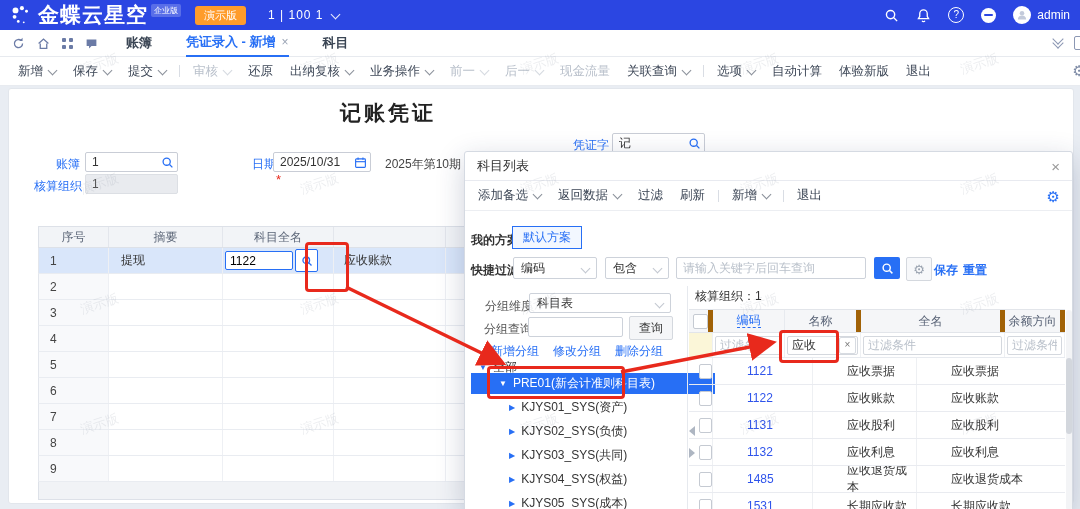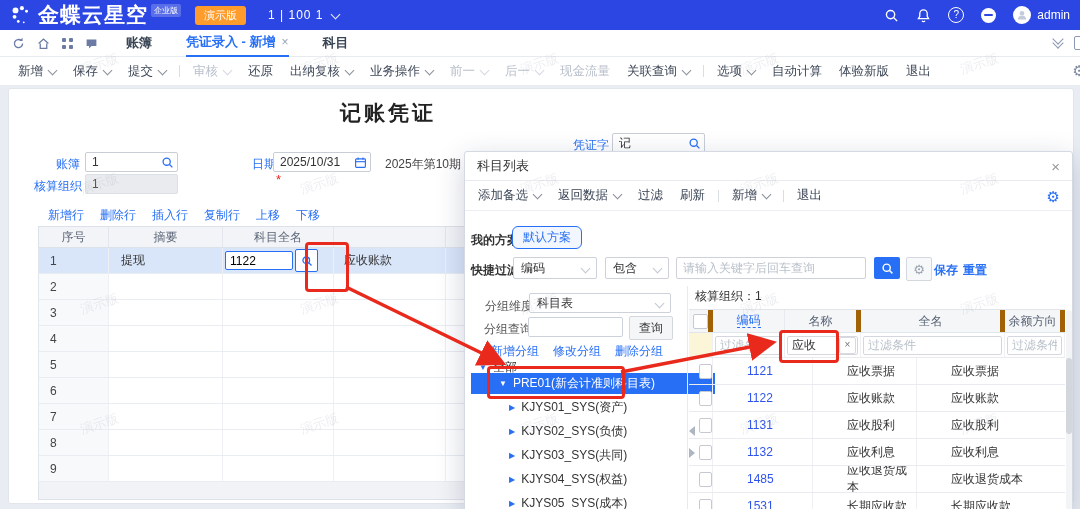--- a/index.html
+++ b/index.html
@@ -70,21 +70,21 @@
   .mag-btn{width:21px;height:21px;border:1px solid #276ff5;border-radius:2px;background:#fff;display:flex;align-items:center;justify-content:center;color:#276ff5;}
   .mag-btn svg{width:12px;height:12px;}
   .vfoot{height:17px;background:#f1f3f6;border:1px solid #dde1e8;border-top:none;}
   
   .dialog{position:absolute;left:464px;top:151px;width:607px;height:358px;background:#fff;border:1px solid #d5dae2;border-radius:3px 3px 0 0;box-shadow:0 8px 28px rgba(30,45,90,.22);z-index:5;}
   .dlg-title{position:absolute;left:0;top:0;right:0;height:29px;border-bottom:1px solid #e8eaf0;display:flex;align-items:center;padding:0 12px;box-sizing:border-box;font-size:13px;color:#333;}
   .dlg-close{margin-left:auto;color:#999;font-size:15px;line-height:1;}
   .dlg-toolbar{position:absolute;left:0;top:29px;right:0;height:30px;border-bottom:1px solid #eceef2;display:flex;align-items:center;gap:17px;padding-left:13px;box-sizing:border-box;color:#3a4454;font-size:12.5px;}
   .dlg-gear{position:absolute;right:12px;top:36px;color:#276ff5;font-size:15px;}
   .lbl-b{font-weight:bold;color:#333;position:absolute;}
-  .btn-plan{position:absolute;left:47px;top:74px;height:21px;border:1px solid #276ff5;color:#276ff5;background:#f2f7ff;border-radius:6px;padding:0 10px;font-size:12px;display:flex;align-items:center;}
+  .btn-plan{position:absolute;left:47px;top:74px;height:21px;border:1px solid #276ff5;color:#276ff5;background:#f2f7ff;border-radius:0;padding:0 10px;font-size:12px;display:flex;align-items:center;}
   .sel-box{position:absolute;height:22px;border:1px solid #cdd2da;border-radius:2px;background:#fff;display:flex;align-items:center;padding:0 18px 0 7px;box-sizing:border-box;color:#333;}
   .sel-box .caret{position:absolute;right:7px;top:7px;color:#9aa3b0;}
   .kw-input{position:absolute;left:211px;top:105px;width:190px;height:22px;}
   .kw-input input{width:100%;height:100%;border:1px solid #cdd2da;border-radius:2px;box-sizing:border-box;font:12px "Liberation Sans","DejaVu Sans",sans-serif;padding:0 6px;outline:none;}
   .kw-input input::placeholder{color:#b9c0ca;}
   .btn-search{position:absolute;left:409px;top:105px;width:26px;height:22px;background:#276ff5;border-radius:2px;display:flex;align-items:center;justify-content:center;color:#fff;}
   .btn-search svg{width:13px;height:13px;}
   .btn-gear2{position:absolute;left:441px;top:105px;width:24px;height:22px;border:1px solid #d4d8de;background:#f7f8fa;border-radius:2px;color:#9aa3b0;display:flex;align-items:center;justify-content:center;font-size:13px;}
   .lnk{position:absolute;color:#276ff5;font-weight:bold;}
   .grp-input{position:absolute;left:63px;top:165px;width:95px;height:20px;}
@@ -305,28 +305,20 @@
 
   <span class="fld-label" style="left:573px;top:137px;">凭证字</span>
   <span class="field-box req" style="left:612px;top:133px;width:93px;">
     <input readonly="" value="记" style="">
     <svg class="fi" viewBox="0 0 16 16">
       <circle cx="7" cy="7" r="4.4" fill="none" stroke="currentColor" stroke-width="1.6"></circle>
       <line x1="10.5" y1="10.5" x2="14" y2="14" stroke="currentColor" stroke-width="1.6"></line>
     </svg>
   </span>
 
-  <div class="row-ops" id="rowops-host">
-      <span class="blue-link">新增行</span>
-      <span class="blue-link">删除行</span>
-      <span class="blue-link">插入行</span>
-      <span class="blue-link">复制行</span>
-      <span class="blue-link">上移</span>
-      <span class="blue-link">下移</span>
-    </div>
 
   <div class="vtable">
     <div class="vhead">
       <span>序号</span>
       <span>摘要</span>
       <span>科目全名</span>
       <span></span>
     </div>
     <div id="vrows-host">
         <div class="vrow sel">

